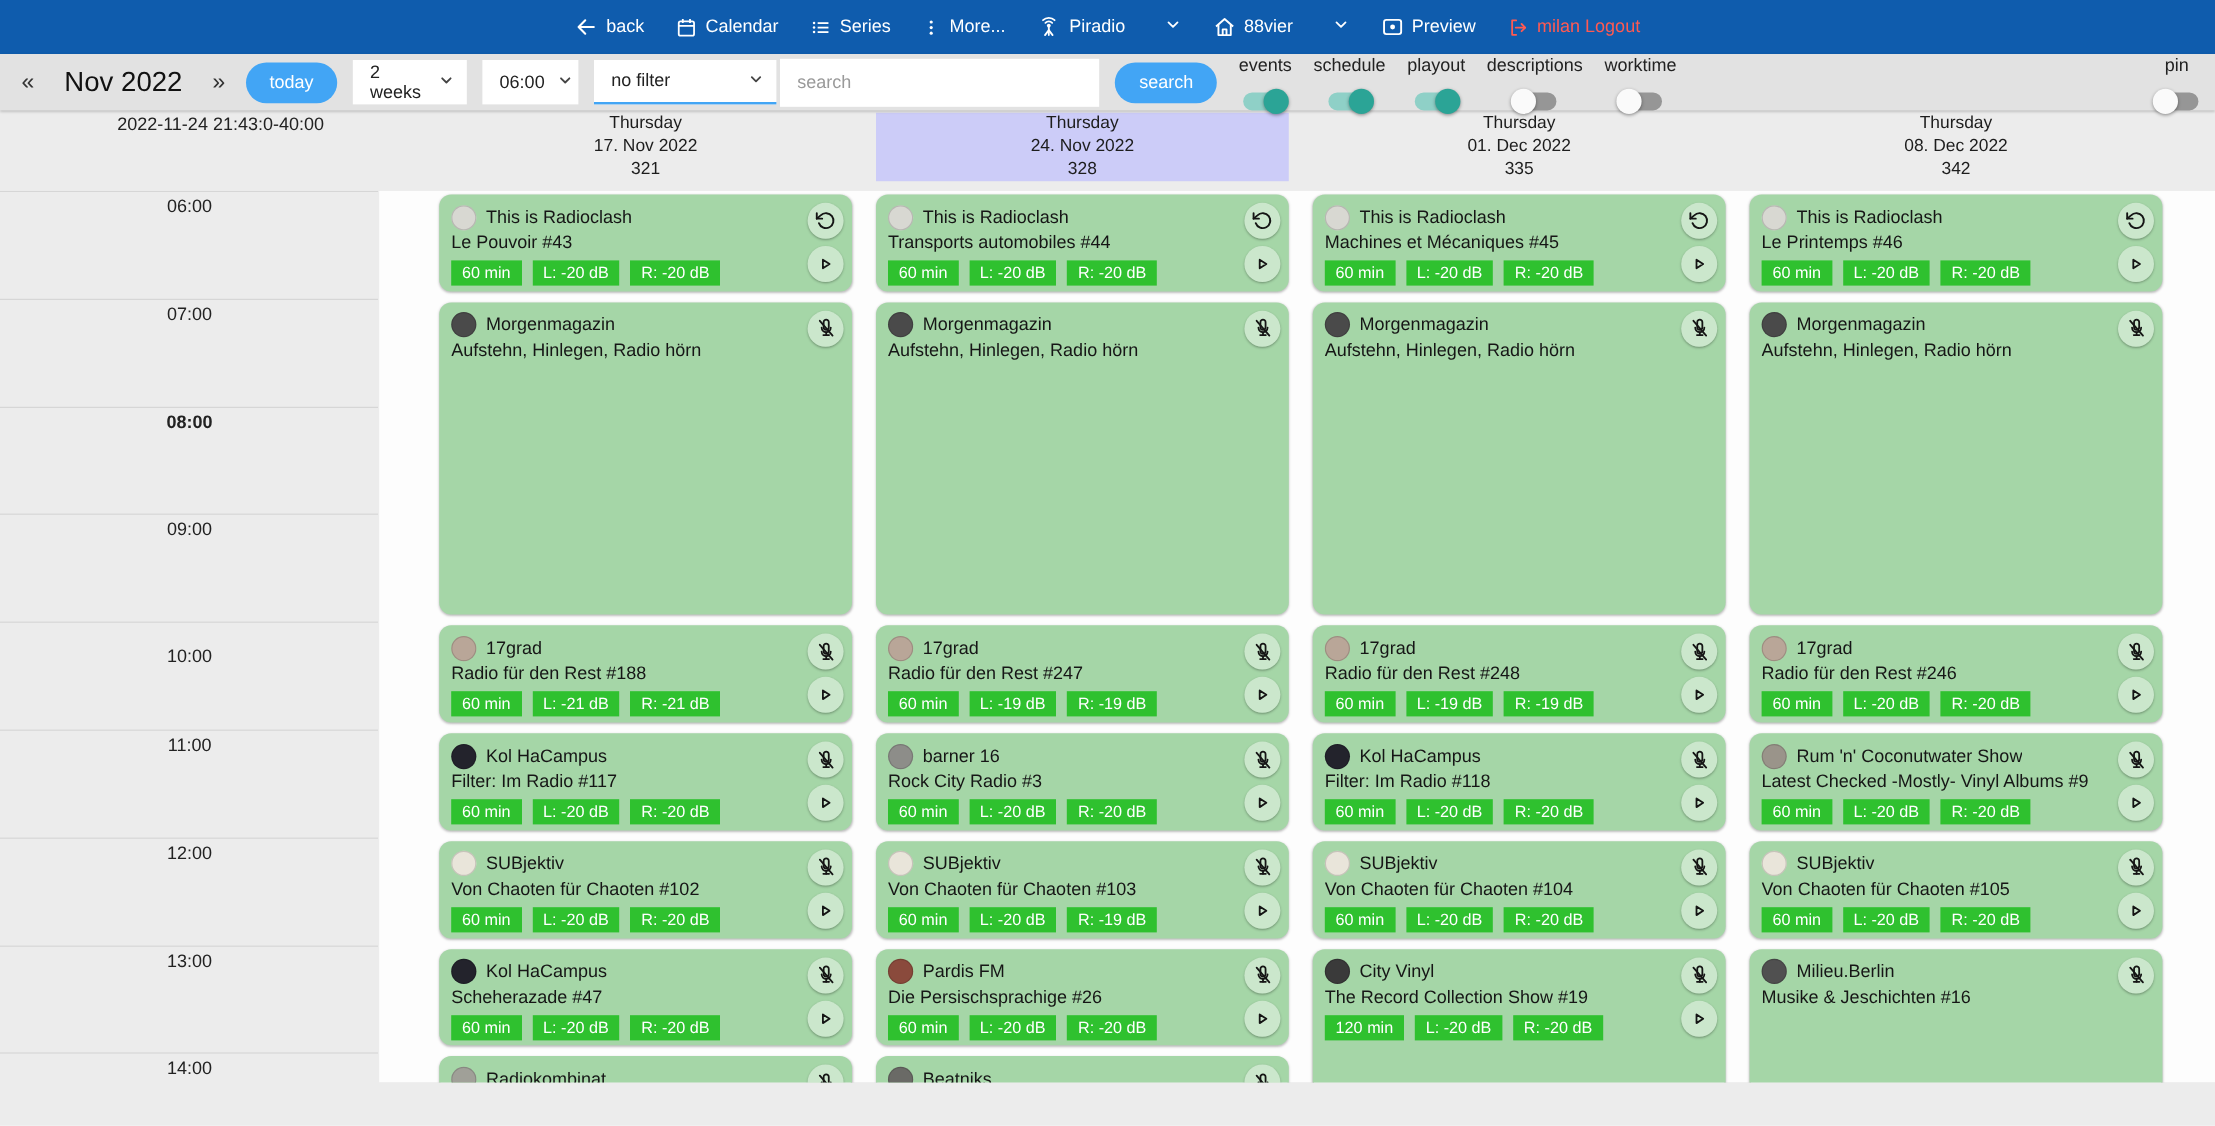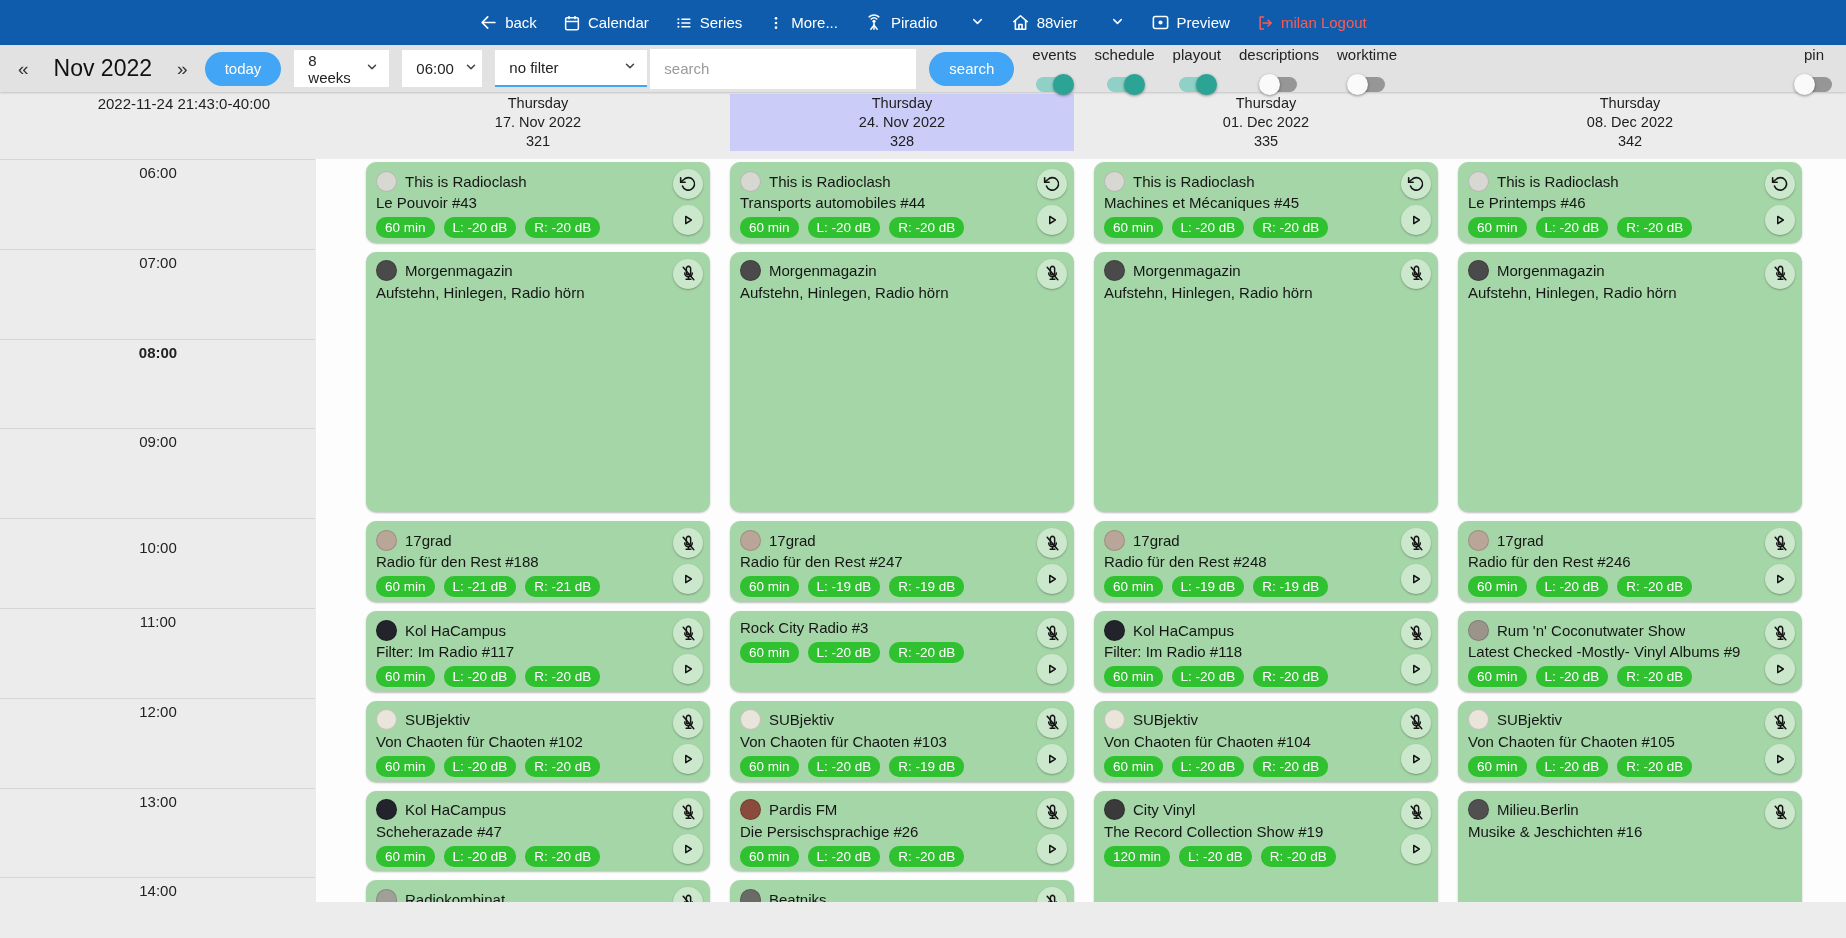--- a/index.html
+++ b/index.html
@@ -71,21 +71,21 @@
   .card{
     position:absolute;background:#a5d6a7;border-radius:10px;box-sizing:border-box;
     padding:7px 10px;box-shadow:0 1px 2px rgba(0,0,0,.25);cursor:pointer;overflow:hidden;
   }
   .card .trow{display:flex;align-items:center;gap:8px;height:24px;}
   .avatar{width:21px;height:21px;border-radius:50%;flex:0 0 auto;box-shadow:inset 0 0 0 1px rgba(0,0,0,.15);}
   .show-name{font-size:15px;color:#161616;white-space:nowrap;overflow:hidden;}
   .ep-title{font-size:15px;color:#161616;margin-top:1px;white-space:nowrap;overflow:hidden;max-width:285px;}
   .badges{display:flex;gap:9px;margin-top:6px;}
   .badge{
-    background:#2fc12f;color:#fff;font-size:13.5px;padding:3px 9px;border-radius:10px;
+    background:#2fc12f;color:#fff;font-size:13.5px;padding:3px 9px;border-radius:0;
     white-space:nowrap;
   }
   .card-icons{position:absolute;top:7px;right:7px;display:flex;flex-direction:column;gap:6px;}
   .icon-btn{
     width:30px;height:30px;border-radius:50%;background:rgba(255,255,255,.42);
     box-shadow:0 1px 2px rgba(0,0,0,.3);display:flex;align-items:center;justify-content:center;
     cursor:pointer;
   }
   .icon-btn svg{display:block;}
 </style>
@@ -189,21 +189,21 @@
     <span>milan Logout</span>
   </div>
 </nav>
 
 <div class="toolbar">
   <span class="month-nav">«</span>
   <span class="month-label">Nov 2022</span>
   <span class="month-nav">»</span>
   <button class="pill-btn">today</button>
   <div class="sel" style="width:95px">
-    <span>8 weeks</span>
+    <span>2 weeks</span>
     <span><svg width="14" height="14" viewBox="0 0 24 24" fill="none" stroke="#444" stroke-width="2.6" stroke-linecap="round" stroke-linejoin="round">
           <polyline points="6 9 12 15 18 9"></polyline>
         </svg></span>
   </div>
   <div class="sel" style="width:80px">
     <span>06:00</span>
     <span><svg width="14" height="14" viewBox="0 0 24 24" fill="none" stroke="#444" stroke-width="2.6" stroke-linecap="round" stroke-linejoin="round">
           <polyline points="6 9 12 15 18 9"></polyline>
         </svg></span>
   </div>
@@ -550,20 +550,24 @@
           <div class="icon-btn">
             <span>
               <svg width="18" height="18" viewBox="0 0 24 24" fill="none" stroke="#151515" stroke-width="2" stroke-linejoin="round">
                 <path d="M9 7.2 L16.4 12 L9 16.8 Z"></path>
               </svg>
             </span>
           </div>
         </div>
       </div>
       <div class="card" style="left: 730px; width: 344px; top: 452px; height: 80.8px;">
+        <div class="trow">
+          <span class="avatar" style="background: rgb(141, 141, 137);"></span>
+          <span class="show-name">barner 16</span>
+        </div>
         <div class="ep-title">Rock City Radio #3</div>
         <div class="badges">
           <span class="badge">60 min</span>
           <span class="badge">L: -20 dB</span>
           <span class="badge">R: -20 dB</span>
         </div>
         <div class="card-icons">
           <div class="icon-btn">
             <span>
               <svg width="19" height="19" viewBox="0 0 24 24" fill="none" stroke="#151515" stroke-width="1.9" stroke-linecap="round">

